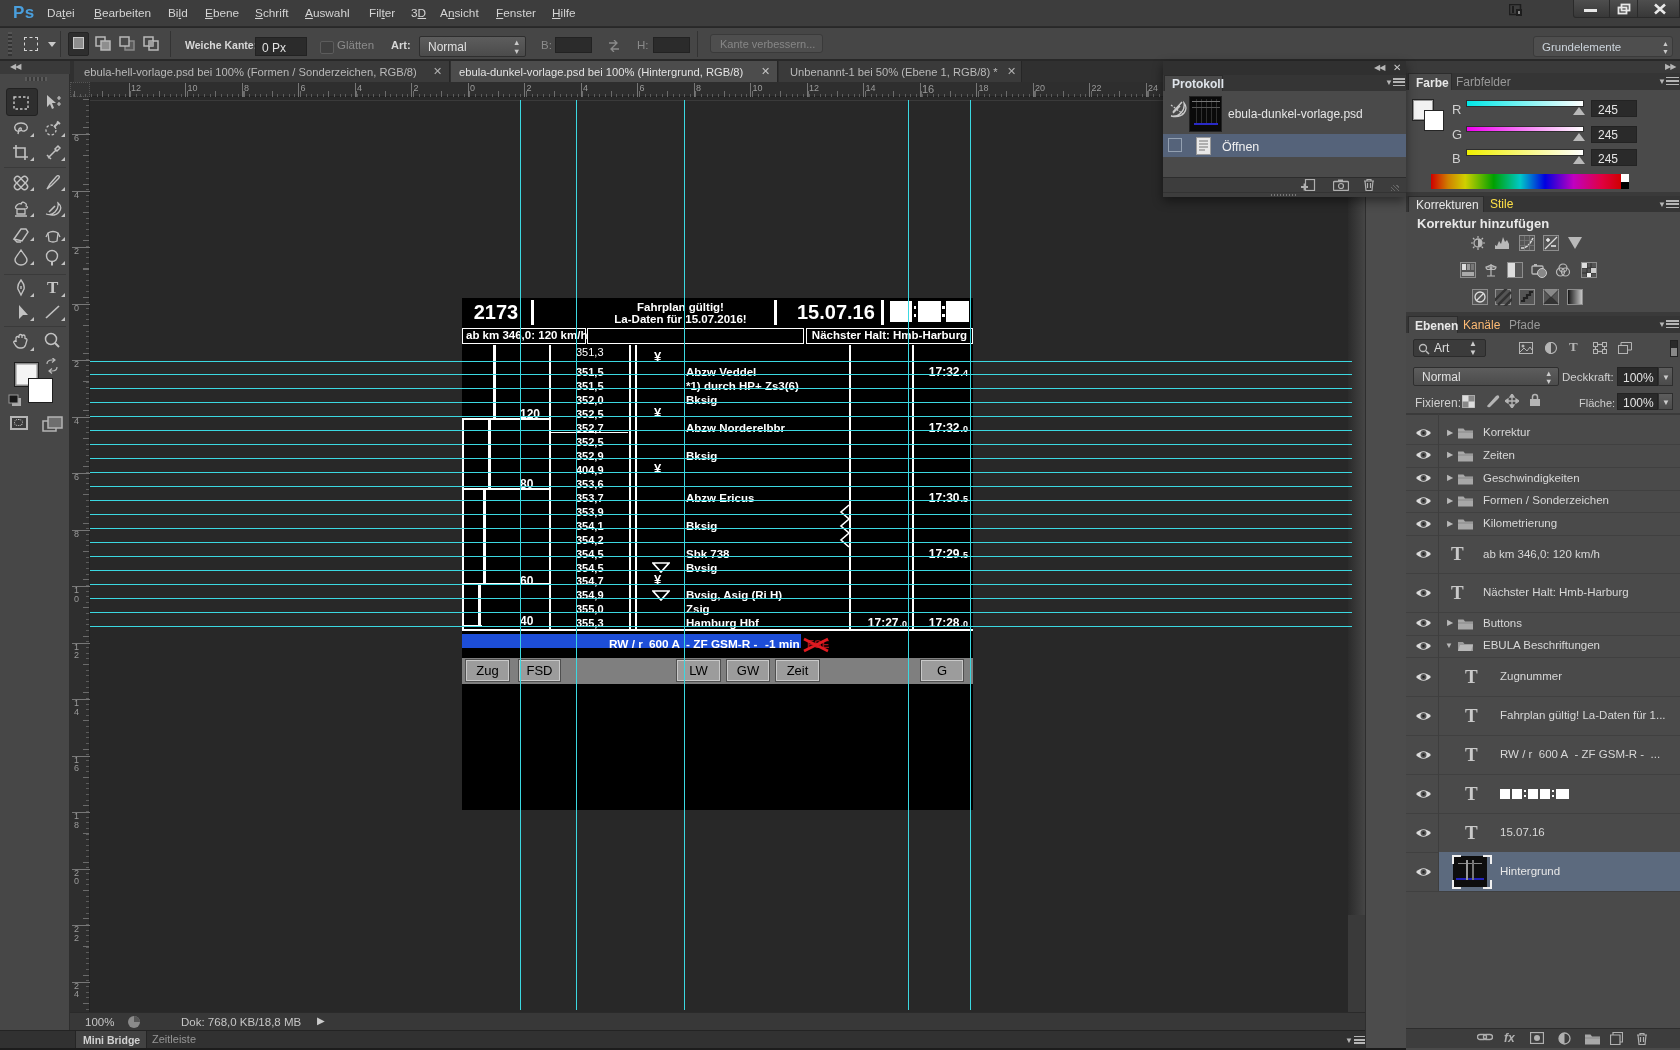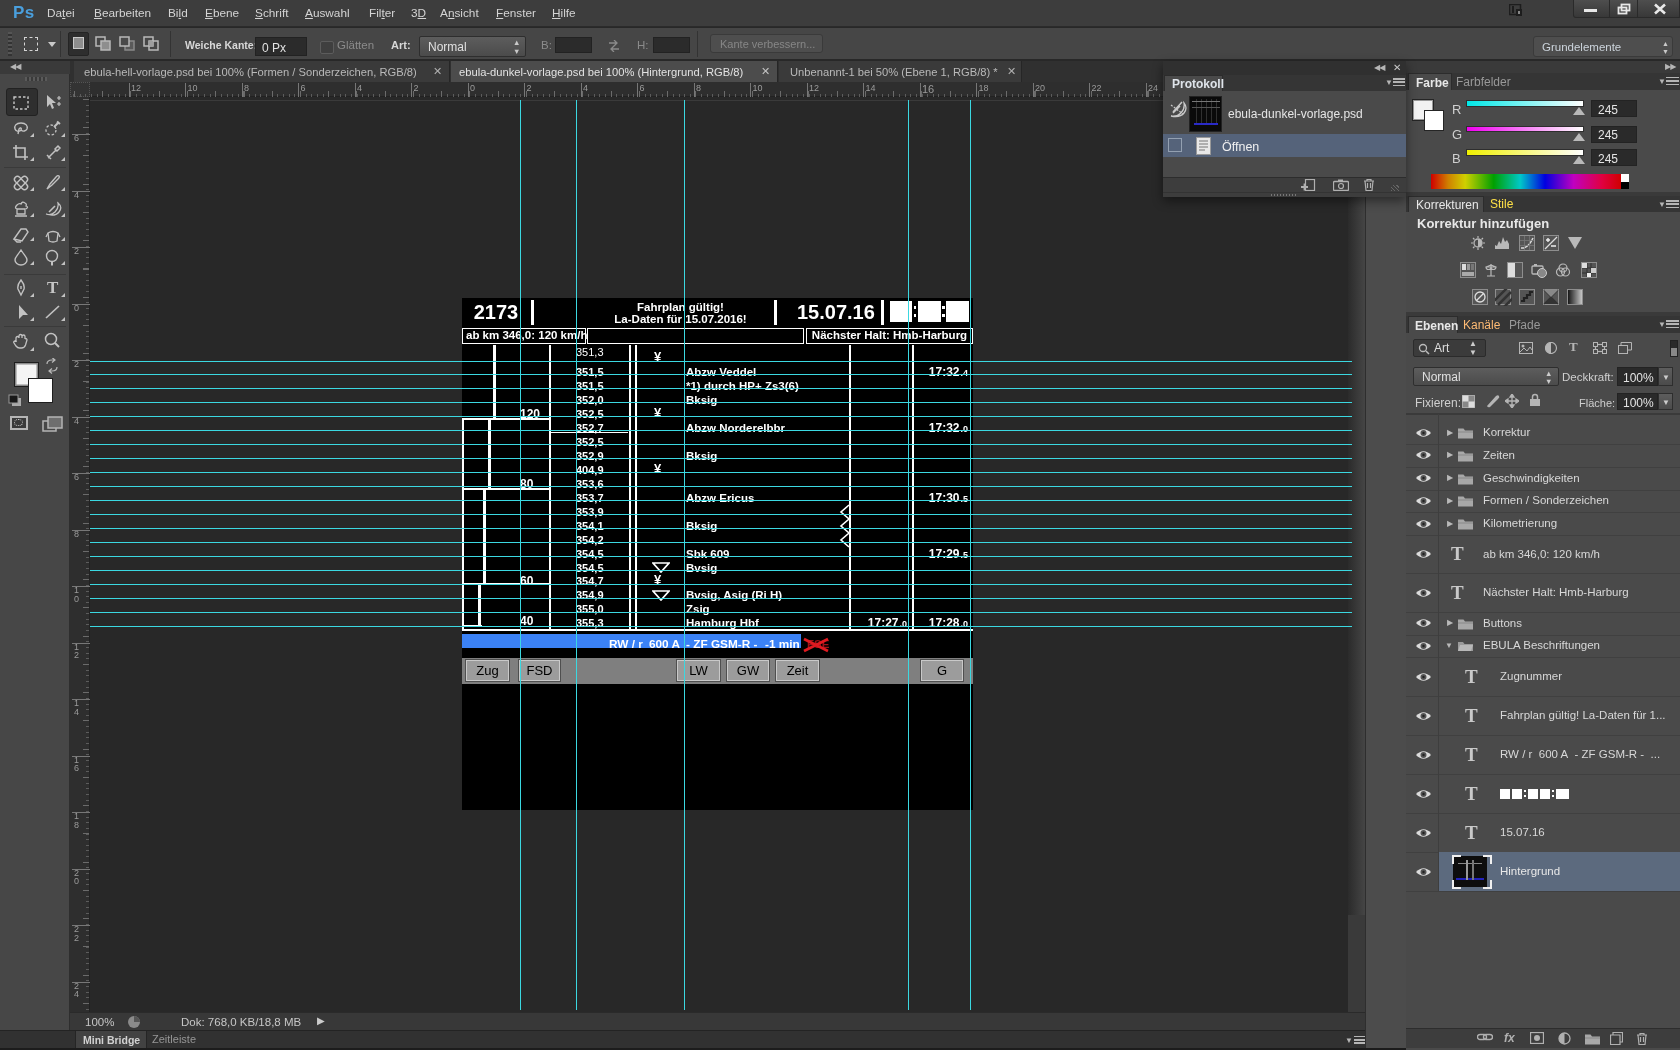--- a/index.html
+++ b/index.html
@@ -254,21 +254,21 @@
 <span class="abs" style="left:114px;top:178.8px;font-size:11px;font-weight:bold;line-height:14px;">353,6</span>
 <span class="abs" style="left:58px;top:178.8px;font-size:12px;font-weight:bold;line-height:14px;">80</span>
 <span class="abs" style="left:114px;top:192.7px;font-size:11px;font-weight:bold;line-height:14px;">353,7</span>
 <span class="abs" style="left:224px;top:192.7px;font-size:11.5px;font-weight:bold;line-height:14px;white-space:nowrap;">Abzw Ericus</span>
 <span class="abs" style="left:406px;top:192.7px;width:100px;text-align:right;font-size:12px;font-weight:bold;line-height:14px;">17:30 <span style="font-size:9px;">.5</span></span>
 <span class="abs" style="left:114px;top:206.6px;font-size:11px;font-weight:bold;line-height:14px;">353,9</span>
 <span class="abs" style="left:114px;top:220.6px;font-size:11px;font-weight:bold;line-height:14px;">354,1</span>
 <span class="abs" style="left:224px;top:220.6px;font-size:11.5px;font-weight:bold;line-height:14px;white-space:nowrap;">Bksig</span>
 <span class="abs" style="left:114px;top:234.5px;font-size:11px;font-weight:bold;line-height:14px;">354,2</span>
 <span class="abs" style="left:114px;top:248.5px;font-size:11px;font-weight:bold;line-height:14px;">354,5</span>
-<span class="abs" style="left:224px;top:248.5px;font-size:11.5px;font-weight:bold;line-height:14px;white-space:nowrap;">Sbk 609</span>
+<span class="abs" style="left:224px;top:248.5px;font-size:11.5px;font-weight:bold;line-height:14px;white-space:nowrap;">Sbk 738</span>
 <span class="abs" style="left:406px;top:248.5px;width:100px;text-align:right;font-size:12px;font-weight:bold;line-height:14px;">17:29 <span style="font-size:9px;">.5</span></span>
 <span class="abs" style="left:114px;top:262.5px;font-size:11px;font-weight:bold;line-height:14px;">354,5</span>
 <svg class="abs" style="left:190px;top:264.0px;" width="18" height="11">
         <polygon points="1,1 17,1 9,10" fill="none" stroke="#fff" stroke-width="1.7"></polygon>
       </svg>
 <span class="abs" style="left:224px;top:262.5px;font-size:11.5px;font-weight:bold;line-height:14px;white-space:nowrap;">Bvsig</span>
 <span class="abs" style="left:114px;top:276.4px;font-size:11px;font-weight:bold;line-height:14px;">354,7</span>
 <span class="abs" style="left:192px;top:275.4px;font-size:13px;font-weight:bold;line-height:14px;">¥</span>
 <span class="abs" style="left:58px;top:276.4px;font-size:12px;font-weight:bold;line-height:14px;">60</span>
 <span class="abs" style="left:114px;top:290.3px;font-size:11px;font-weight:bold;line-height:14px;">354,9</span>
@@ -276,21 +276,21 @@
         <polygon points="1,1 17,1 9,10" fill="none" stroke="#fff" stroke-width="1.7"></polygon>
       </svg>
 <span class="abs" style="left:224px;top:290.3px;font-size:11.5px;font-weight:bold;line-height:14px;white-space:nowrap;">Bvsig, Asig (Ri H)</span>
 <span class="abs" style="left:114px;top:304.3px;font-size:11px;font-weight:bold;line-height:14px;">355,0</span>
 <span class="abs" style="left:224px;top:304.3px;font-size:11.5px;font-weight:bold;line-height:14px;white-space:nowrap;">Zsig</span>
 <span class="abs" style="left:114px;top:318.2px;font-size:11px;font-weight:bold;line-height:14px;">355,3</span>
 <span class="abs" style="left:224px;top:318.2px;font-size:11.5px;font-weight:bold;line-height:14px;white-space:nowrap;">Hamburg Hbf</span>
 <span class="abs" style="left:345px;top:318.2px;width:100px;text-align:right;font-size:12px;font-weight:bold;line-height:14px;">17:27 <span style="font-size:9px;">.0</span></span>
 <span class="abs" style="left:406px;top:318.2px;width:100px;text-align:right;font-size:12px;font-weight:bold;line-height:14px;">17:28 <span style="font-size:9px;">.0</span></span>
 <span class="abs" style="left:58px;top:316.2px;font-size:12px;font-weight:bold;line-height:14px;">40</span>
-<div class="abs" style="left:0;top:335.8px;width:339px;height:14px;background:#3b82f6;">
+<div class="abs" style="left:0;top:335.8px;width:339px;height:14px;background:#1d4ed8;">
 <span class="abs" style="left:147px;top:3.5px;font-size:11.8px;font-weight:bold;white-space:nowrap;">RW / r</span>
         <span class="abs" style="left:187px;top:3.5px;font-size:11.8px;font-weight:bold;white-space:nowrap;">600 A</span>
         <span class="abs" style="left:224px;top:3.5px;font-size:11.8px;font-weight:bold;white-space:nowrap;">- ZF GSM-R -</span>
         <span class="abs" style="left:303px;top:3.5px;font-size:11.8px;font-weight:bold;white-space:nowrap;">-1 min</span>
 </div>
 <span class="abs" style="left:345px;top:340px;font-size:11.5px;font-weight:bold;color:#a01318;">FSE</span>
 <svg class="abs" style="left:340px;top:339px;" width="28" height="16">
         <path d="M2,2 L26,14 M26,2 L2,14" stroke="#e01a21" stroke-width="2.8"></path>
       </svg>
 <div class="abs" style="left:0;top:359.5px;width:511px;height:26.5px;background:#7f7f7f;">

